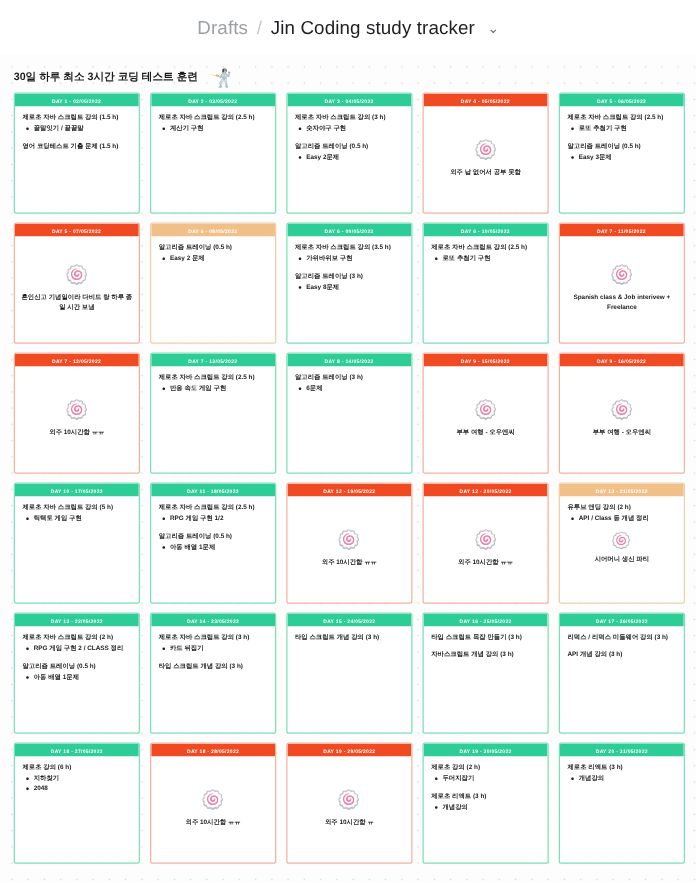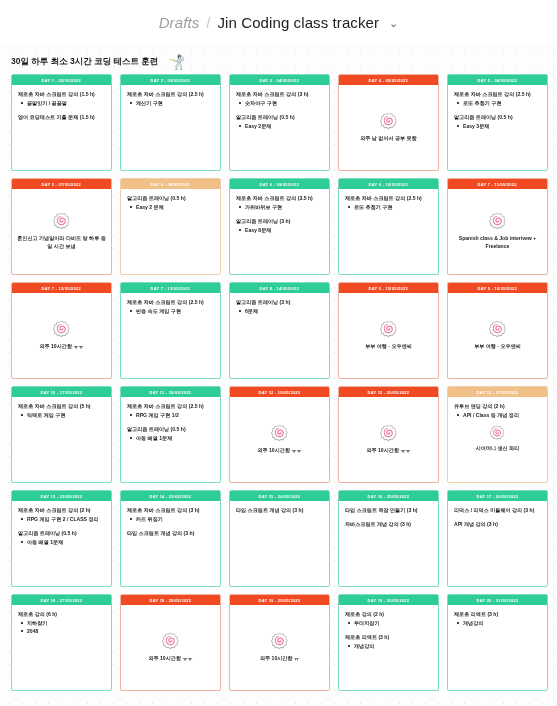--- a/index.html
+++ b/index.html
@@ -11,21 +11,21 @@
     color:#202124;
   }
   
   .topbar{
     height:44px;
     display:flex;align-items:center;justify-content:center;
     background:#ffffff;
     user-select:none;
   }
   .crumbs{display:flex;align-items:center;gap:7px;font-size:15px;}
-  .crumb-drafts{color:#9aa0a6;font-weight:400;letter-spacing:.1px;font-style:italic;}
+  .crumb-drafts{color:#9aa0a6;font-weight:400;letter-spacing:.1px;}
   .crumb-sep{color:#c4c7c9;font-weight:300;}
   .crumb-title{color:#202124;font-weight:400;letter-spacing:.1px;}
   .chev{
     color:#5f6368;font-size:11px;margin-left:3px;line-height:1;
     transform:translateY(1px);
   }
 
   
   .canvas{
     position:relative;
@@ -117,21 +117,21 @@
   .card-body.mixed .emoji-row{text-align:center;margin-top:5px;font-size:13px;line-height:1;}
   .card-body.mixed .cap{text-align:center;font-weight:bold;margin-top:6px;}
 </style>
 </head>
 <body>
 
 <div class="topbar">
   <div class="crumbs">
     <span class="crumb-drafts">Drafts</span>
     <span class="crumb-sep">/</span>
-    <span class="crumb-title">Jin Coding class tracker</span>
+    <span class="crumb-title">Jin Coding study tracker</span>
     <span class="chev">⌄</span>
   </div>
 </div>
 
 <div class="canvas">
 
   <div class="board-title">
     <span>30일 하루 최소 3시간 코딩 테스트 훈련</span>
     <span class="emoji">🤺</span>
   </div>

